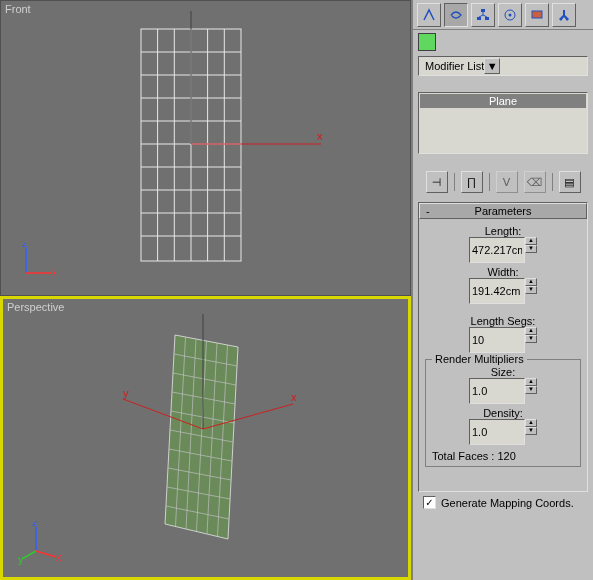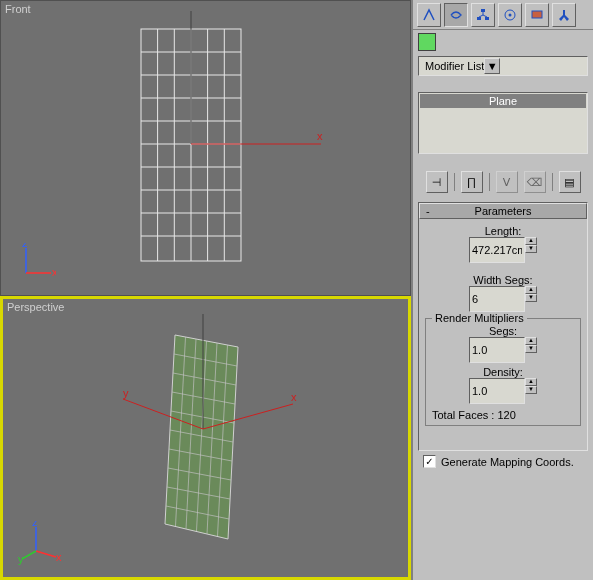--- a/index.html
+++ b/index.html
@@ -208,36 +208,46 @@
       <div class="param-row">
         <span class="param-label">Length:</span>
         <div class="spinner">
           <input value="472.217cm" style="">
           <div class="spin-btns">
               <div>▲</div>
               <div>▼</div>
             </div>
         </div>
       </div>
-      <div style="height:8px"></div>
       <div class="param-row">
-        <span class="param-label">Width Segs:</span>
+        <span class="param-label">Width:</span>
         <div class="spinner">
-          <input value="6" style="">
+          <input value="191.42cm" style="">
           <div class="spin-btns">
               <div>▲</div>
               <div>▼</div>
             </div>
         </div>
       </div>
+      <div style="height:8px"></div>
+      <div class="param-row">
+        <span class="param-label">Length Segs:</span>
+        <div class="spinner">
+          <input value="10" style="">
+          <div class="spin-btns">
+              <div>▲</div>
+              <div>▼</div>
+            </div>
+        </div>
+      </div>
 
       <div class="group-box">
         <div class="gtitle">Render Multipliers</div>
         <div class="param-row">
-          <span class="param-label">Segs:</span>
+          <span class="param-label">Size:</span>
           <div class="spinner">
             <input value="1.0" style="">
             <div class="spin-btns">
                 <div>▲</div>
                 <div>▼</div>
               </div>
           </div>
         </div>
         <div class="param-row">
           <span class="param-label">Density:</span>

